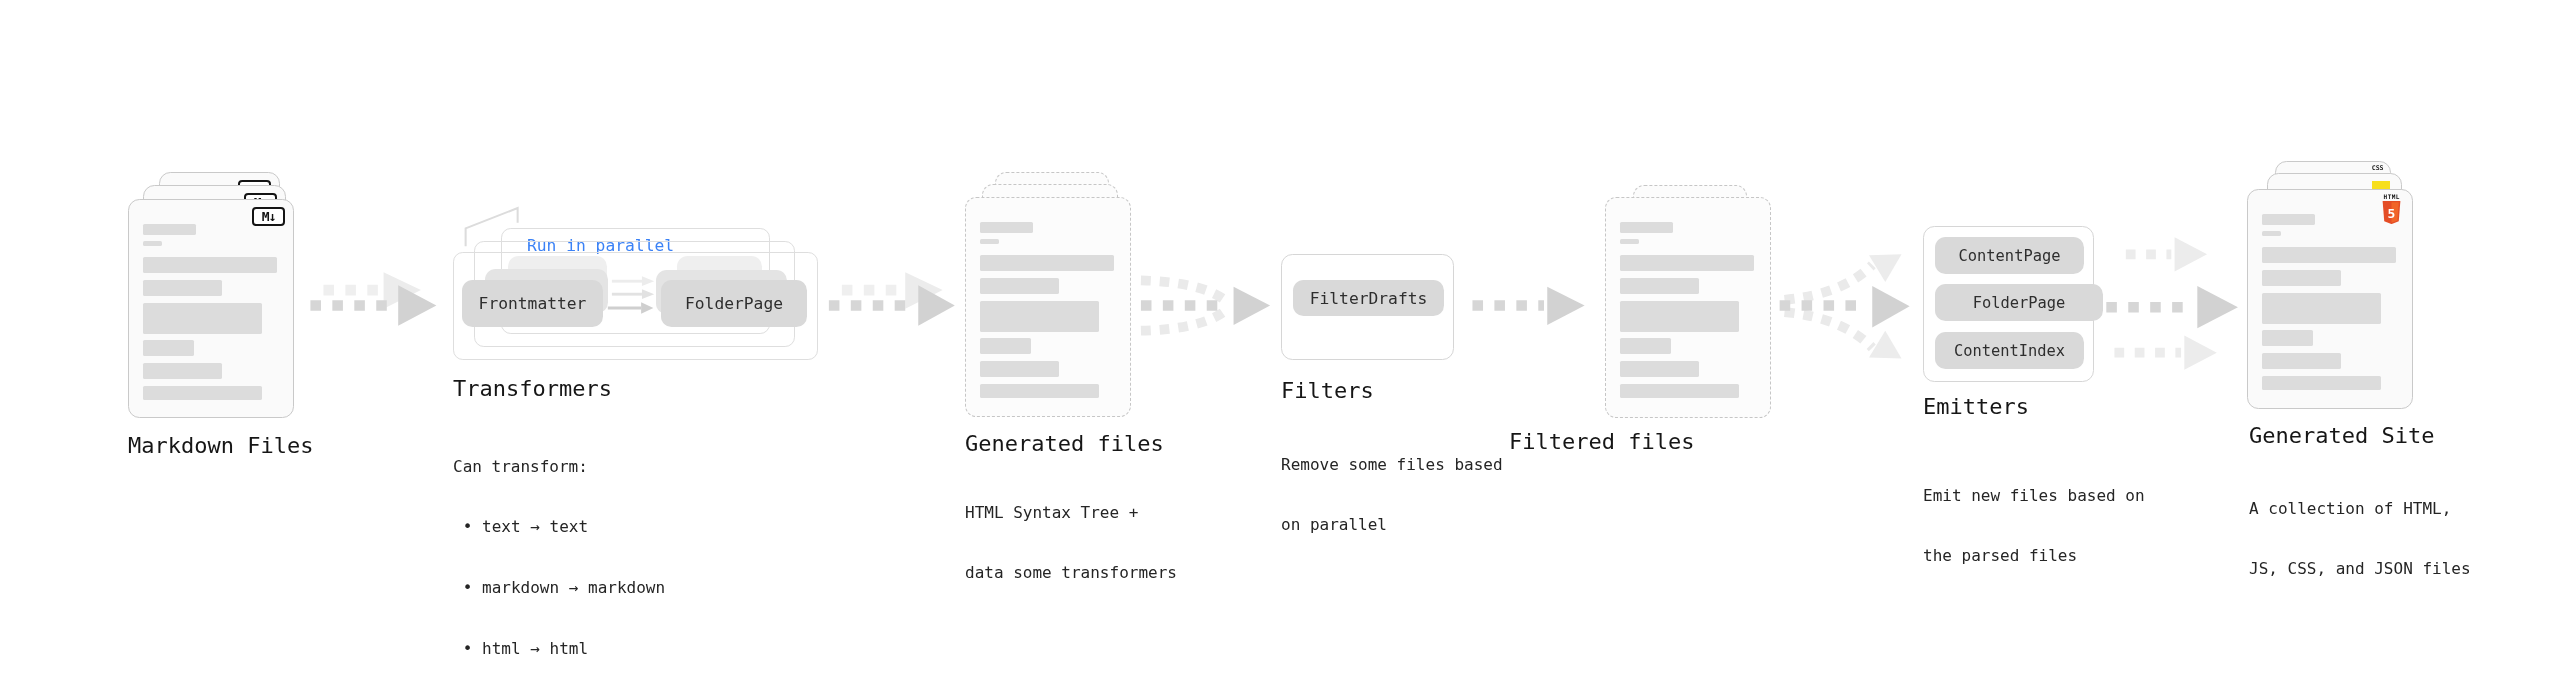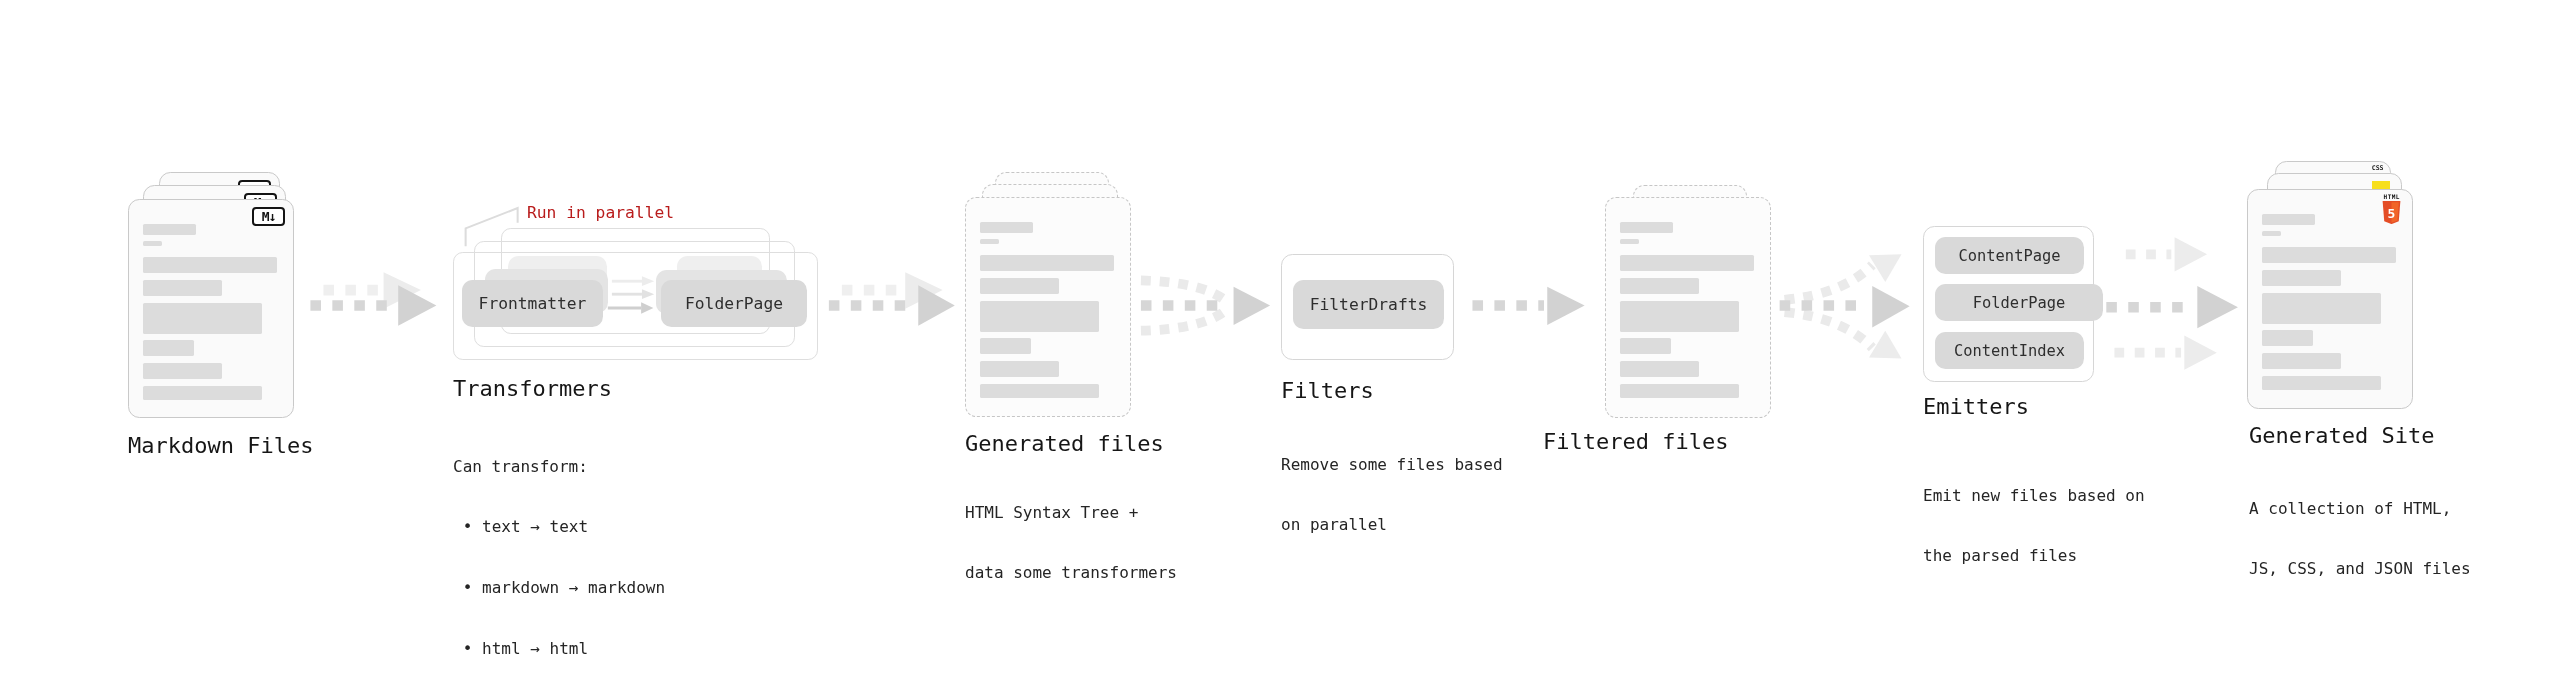--- a/index.html
+++ b/index.html
@@ -27,21 +27,21 @@
             font-weight:bold;font-size:13px;color:#141414;letter-spacing:-0.8px;box-sizing:border-box;}
 
   .tbox{position:absolute;border:1.6px solid #dedede;border-radius:9.8px;box-sizing:border-box;background:transparent;}
   .pill{position:absolute;background:#d9d9d9;border-radius:10.6px;display:flex;align-items:center;
         justify-content:center;font-size:16.3px;color:#2e2e2e;}
   .pill.ghost1{background:#e4e4e4;}
   .pill.ghost2{background:#efefef;}
 
   .panel{position:absolute;border:1.6px solid #d6d6d6;border-radius:11.4px;background:#ffffff;box-sizing:border-box;}
 
-  .note{position:absolute;font-size:16.3px;color:#b91c1c;white-space:pre;}
+  .note{position:absolute;font-size:16.3px;color:#3b82f6;white-space:pre;margin-top:33px;}
   .station-label{position:absolute;font-size:22px;color:#161616;white-space:pre;}
   .station-sub{position:absolute;font-size:16px;line-height:20.3px;color:#252525;white-space:pre;}
 
   .html5-badge{position:absolute;top:4.1px;right:7.3px;width:26px;text-align:center;}
   .html5-word{font-size:6.1px;font-weight:bold;color:#111;letter-spacing:0.4px;line-height:6.5px;}
   .js-badge{position:absolute;top:7.3px;right:11.4px;line-height:0;}
   .css-badge{position:absolute;top:3.3px;right:6.5px;text-align:right;line-height:0;}
   .css-word{font-size:6.5px;font-weight:bold;color:#222;line-height:6.5px;display:block;}
 </style>
 </head>
@@ -173,21 +173,21 @@
     </div>
     <div class="station-label" style="left:965px;top:431px">Generated files</div>
     <div class="station-sub" style="left:965px;top:462px">
       <div>HTML Syntax Tree +</div>
       <div>data some transformers</div>
     </div>
   </div>
 
   <div>
     <div class="panel" style="left:1281px;top:254px;width:173px;height:106px"></div>
-    <div class="pill" style="left:1293px;top:280px;width:151px;height:49px">FilterDrafts</div>
+    <div class="pill" style="left:1293px;top:280px;width:151px;height:36px">FilterDrafts</div>
     <div class="station-label" style="left:1281px;top:378px">Filters</div>
     <div class="station-sub" style="left:1281px;top:414px">
       <div>Remove some files based</div>
       <div>on parallel</div>
     </div>
   </div>
 
   <div>
     <div class="file-card dashed" style="left:1633px;top:185px;width:114px;height:211px"></div>
     <div class="file-card dashed" style="left:1605px;top:197px;width:166px;height:221px">
@@ -195,21 +195,21 @@
         <div class="bar" style="width:53px;height:10.6px;margin-bottom:5.7px"></div>
         <div class="bar" style="width:18.7px;height:5.7px;margin-bottom:10.6px"></div>
         <div class="bar" style="width:134px;height:16.3px"></div>
         <div class="bar" style="width:79px;height:16.3px"></div>
         <div class="bar" style="width:119px;height:31px"></div>
         <div class="bar" style="width:51px;height:16.3px"></div>
         <div class="bar" style="width:79px;height:16.3px"></div>
         <div class="bar" style="width:119px;height:14px;margin-bottom:0"></div>
       </div>
     </div>
-    <div class="station-label" style="left:1543px;top:429px">Filtered files</div>
+    <div class="station-label" style="left:1509px;top:429px">Filtered files</div>
   </div>
 
   <div>
     <div class="panel" style="left:1923px;top:226px;width:171px;height:156px"></div>
     <div class="pill" style="left:1935px;top:237px;width:149px;height:37px;font-size:15.4px">ContentPage</div>
     <div class="pill" style="left:1935px;top:284px;width:168px;height:37px;font-size:15.4px">FolderPage</div>
     <div class="pill" style="left:1935px;top:332px;width:149px;height:37px;font-size:15.4px">ContentIndex</div>
     <div class="station-label" style="left:1923px;top:394px">Emitters</div>
     <div class="station-sub" style="left:1923px;top:445px">
       <div>Emit new files based on</div>

